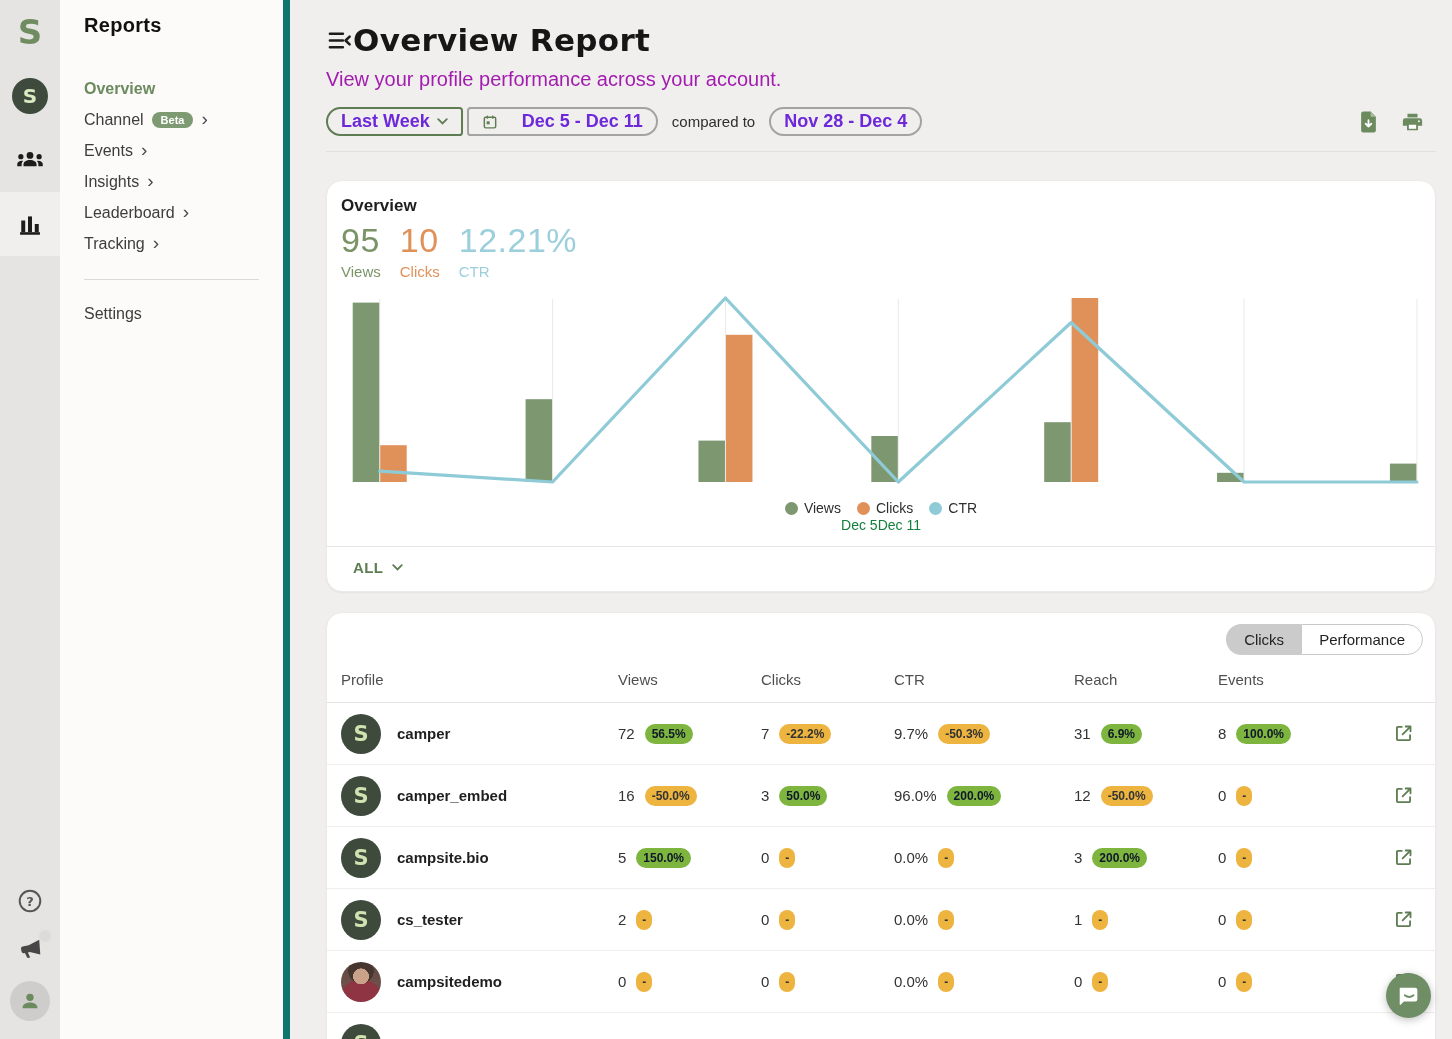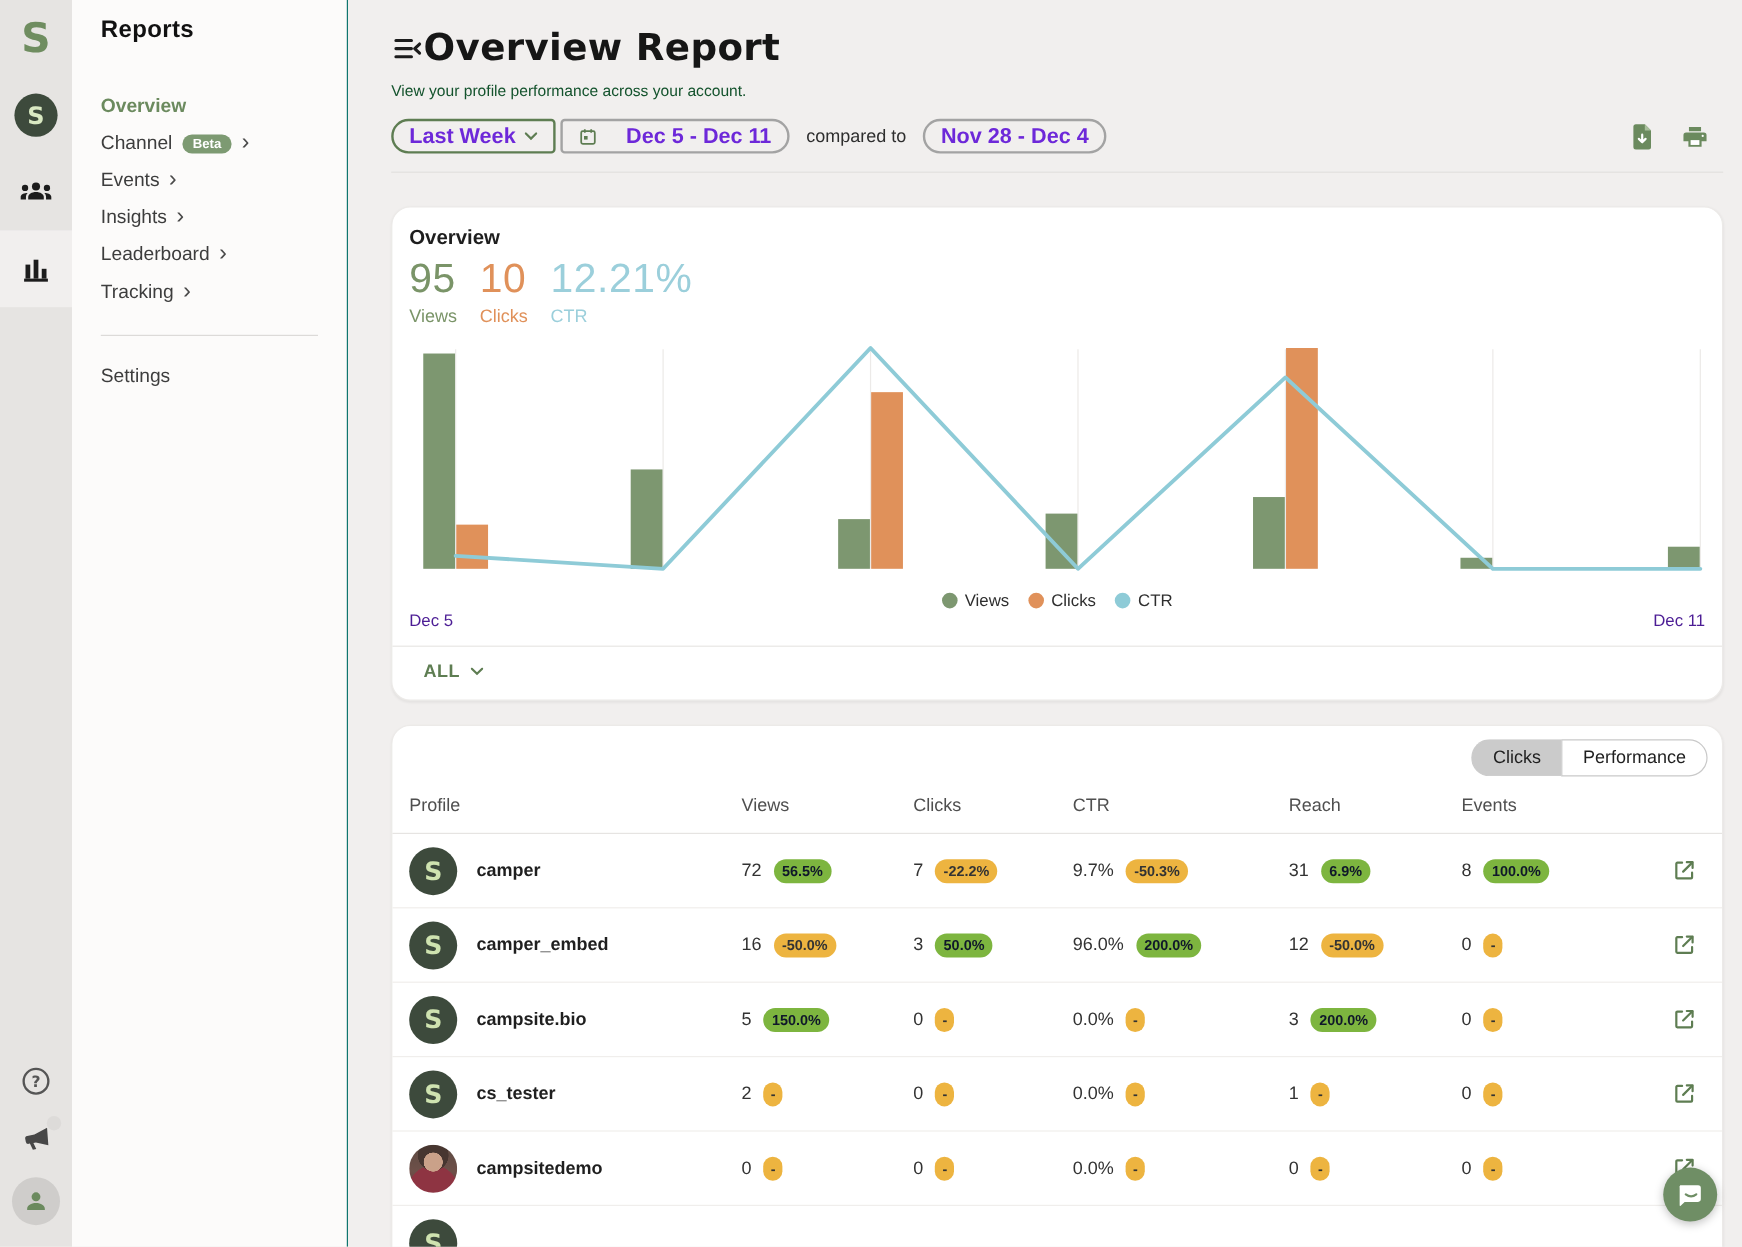--- a/index.html
+++ b/index.html
@@ -14,34 +14,34 @@
   .logo-s { color:#6f8d60; font-size:34px; font-weight:800; font-family:"DejaVu Sans", sans-serif; }
   .acct-avatar { width:36px; height:36px; border-radius:50%; background:#3d4a3c; color:#d9e9c2; font-size:20px; font-weight:800;
                  display:flex; align-items:center; justify-content:center; font-family:"DejaVu Sans", sans-serif; }
   .rail-spacer { flex:1; }
   .mega-wrap { position:relative; }
   .mega-dot { position:absolute; top:-6px; right:-8px; width:12px; height:12px; border-radius:50%; background:#dddbd9; }
   .user-avatar { width:40px; height:40px; border-radius:50%; background:#cfcdcb; display:flex; align-items:center; justify-content:center; }
   .rail-bottom-pad { height:10px; }
 
   
-  .sidebar { width:230px; background:#fcfbfa; border-right:1px solid #0f766e; padding:14px 24px 0 24px; flex-shrink:0; }
+  .sidebar { width:230px; background:#fcfbfa; border-right:7px solid #0f766e; padding:14px 24px 0 24px; flex-shrink:0; }
   .sidebar-title { font-size:20px; font-weight:800; color:#111; letter-spacing:.3px; }
   #nav-list { margin-top:36px; }
   .nav-item { display:flex; align-items:center; gap:8px; height:31px; font-size:16px; color:#3d3d3d; cursor:pointer; }
   .nav-item.active { color:#6b8a5e; font-weight:600; }
   .nav-chevron { color:#4a4a4a; font-size:19px; line-height:1; margin-top:-2px; }
   .beta-badge { background:#7d9a72; color:#fff; font-size:11px; font-weight:700; border-radius:9px; padding:2px 9px; }
   .side-divider { border-top:1px solid #dcdad8; margin:20px 0 18px 0; }
 
   
   .main { flex:1; padding:22px 16px 0 36px; min-width:0; }
   .title-row { display:flex; align-items:center; }
   .page-title { font-size:31px; font-weight:800; color:#161616; letter-spacing:.3px; font-family:"DejaVu Sans", sans-serif; }
-  .subtitle { margin-top:10px; font-size:13px; color:#14532d; }
+  .subtitle { margin-top:10px; font-size:20px; color:#a21caf; }
   .controls { display:flex; align-items:center; margin-top:16px; }
   .pill { height:29px; display:flex; align-items:center; gap:7px; font-size:18px; font-weight:600; color:#6d28d9; padding:0 13px; background:transparent; }
   .pill-range { border:2px solid #5e7d52; border-radius:16px 4px 4px 16px; }
   .pill-date  { border:2px solid #a3a3a3; border-radius:4px 16px 16px 4px; margin-left:4px;gap:24px; }
   .pill-cmp   { border:2px solid #a3a3a3; border-radius:16px; }
   .compared { margin:0 14px; font-size:15px; color:#2e2e2e; }
   .hdr-icons { margin-left:auto; display:flex; align-items:center; gap:22px; padding-right:12px; }
   .hdr-icons svg { cursor:pointer; }
   .hdr-divider { border-bottom:1px solid #e2e0de; margin-top:15px; }
 
@@ -51,21 +51,21 @@
   .card-title { font-size:17px; font-weight:700; color:#1e1e1e; }
   .stats { display:flex; gap:19px; margin-top:5px;align-items:flex-end; }
   .stat { display:flex; flex-direction:column; }
   .stat-value { font-size:34px; font-weight:400; letter-spacing:.5px; }
   .stat-label { font-size:15px; margin-top:3px; }
   .chart-wrap { margin-top:16px; }
   .chart-wrap svg { display:block; width:100%; height:190px; }
   .legend { display:flex; justify-content:center; gap:16px; margin-top:14px; height:16px; align-items:center; }
   .legend-item { display:flex; align-items:center; gap:6px; font-size:14px; color:#2e2e2e; }
   .legend-dot { width:13px; height:13px; border-radius:50%; }
-  .axis-labels { display:flex; justify-content:space-between; font-size:14px; color:#4c1d95; margin-top:1px; }
+  .axis-labels { display:flex; justify-content:center; font-size:14px; color:#15803d; margin-top:1px; }
   .card-footer { border-top:1px solid #e8e6e4; margin:13px -14px 0 -14px; padding:12px 14px 14px 26px; }
   .all-toggle { display:inline-flex; align-items:center; gap:9px; font-size:15px; font-weight:700; color:#5e7d52; letter-spacing:.4px; cursor:pointer; }
 
   
   .table-card { margin-top:20px; border-radius:16px 16px 0 0; padding-bottom:0; }
   .tabs-row { display:flex; justify-content:flex-end; padding:11px 12px 4px 12px; }
   .tab { height:31px; display:flex; align-items:center; padding:0 17px; font-size:15px; color:#1f1f1f; cursor:pointer; background:#fff; border:1px solid #c9c9c9; }
   .tab.active { background:#cbcbcb; border-color:#cbcbcb; }
   .tab:first-child { border-radius:16px 0 0 16px; border-right:none; }
   .tab:last-child { border-radius:0 16px 16px 0; }

